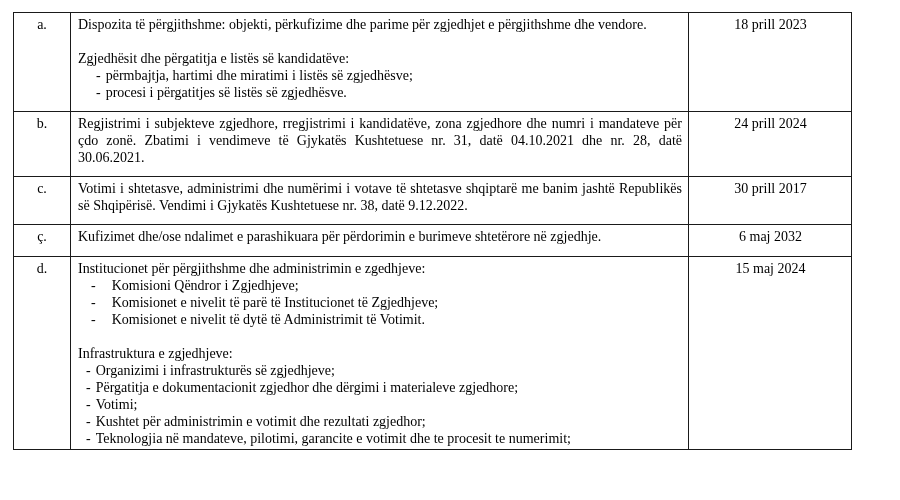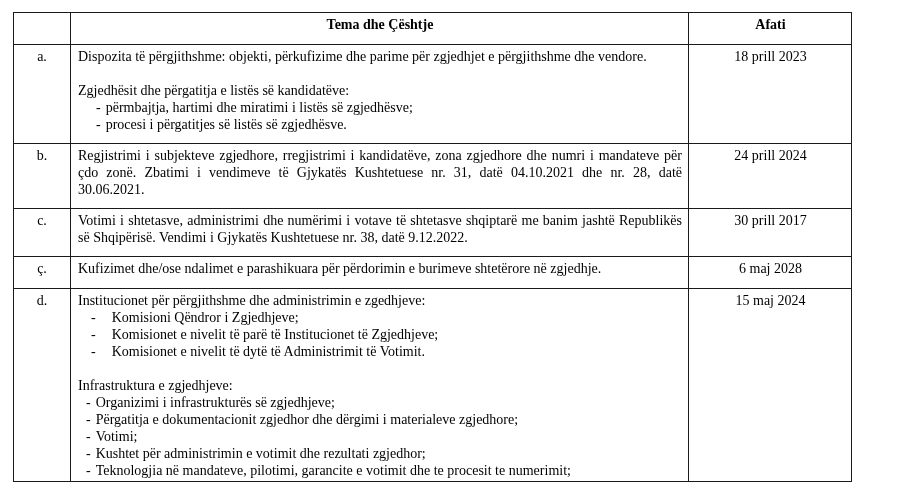--- a/index.html
+++ b/index.html
@@ -60,25 +60,20 @@
 
 <div class="page">
   <table class="doc-table">
     <colgroup>
       <col style="width:57px">
       <col style="width:618px">
       <col style="width:163px">
     </colgroup>
 
     <tbody>
-        <tr style="height:32px">
-      <td class="cell-letter"></td>
-      <td class="cell-head">Tema dhe Çështje</td>
-      <td class="cell-head">Afati</td>
-    </tr>
 
     <tr style="height:99px">
       <td class="cell-letter">a.</td>
       <td class="cell-content">
         <p class="para">Dispozita të përgjithshme: objekti, përkufizime dhe parime për zgjedhjet e përgjithshme dhe vendore.</p>
         <div class="spacer"></div>
         <p class="para">Zgjedhësit dhe përgatitja e listës së kandidatëve:</p>
         <div class="li indent-a">
           <span class="marker">-</span>
           <span class="li-text">përmbajtja, hartimi dhe miratimi i listës së zgjedhësve;</span>
@@ -105,21 +100,21 @@
         <p class="para justify">Votimi i shtetasve, administrimi dhe numërimi i votave të shtetasve shqiptarë me banim jashtë Republikës së Shqipërisë. Vendimi i Gjykatës Kushtetuese nr. 38, datë 9.12.2022.</p>
       </td>
       <td class="cell-deadline">30 prill 2017</td>
     </tr>
 
     <tr style="height:32px">
       <td class="cell-letter">ç.</td>
       <td class="cell-content">
         <p class="para">Kufizimet dhe/ose ndalimet e parashikuara për përdorimin e burimeve shtetërore në zgjedhje.</p>
       </td>
-      <td class="cell-deadline">6 maj 2028</td>
+      <td class="cell-deadline">6 maj 2032</td>
     </tr>
 
     <tr style="height:191px">
       <td class="cell-letter">d.</td>
       <td class="cell-content">
         <p class="para">Institucionet për përgjithshme dhe administrimin e zgedhjeve:</p>
         <div class="li indent-d1">
           <span class="marker">-</span>
           <span class="li-text">Komisioni Qëndror i Zgjedhjeve;</span>
         </div>

